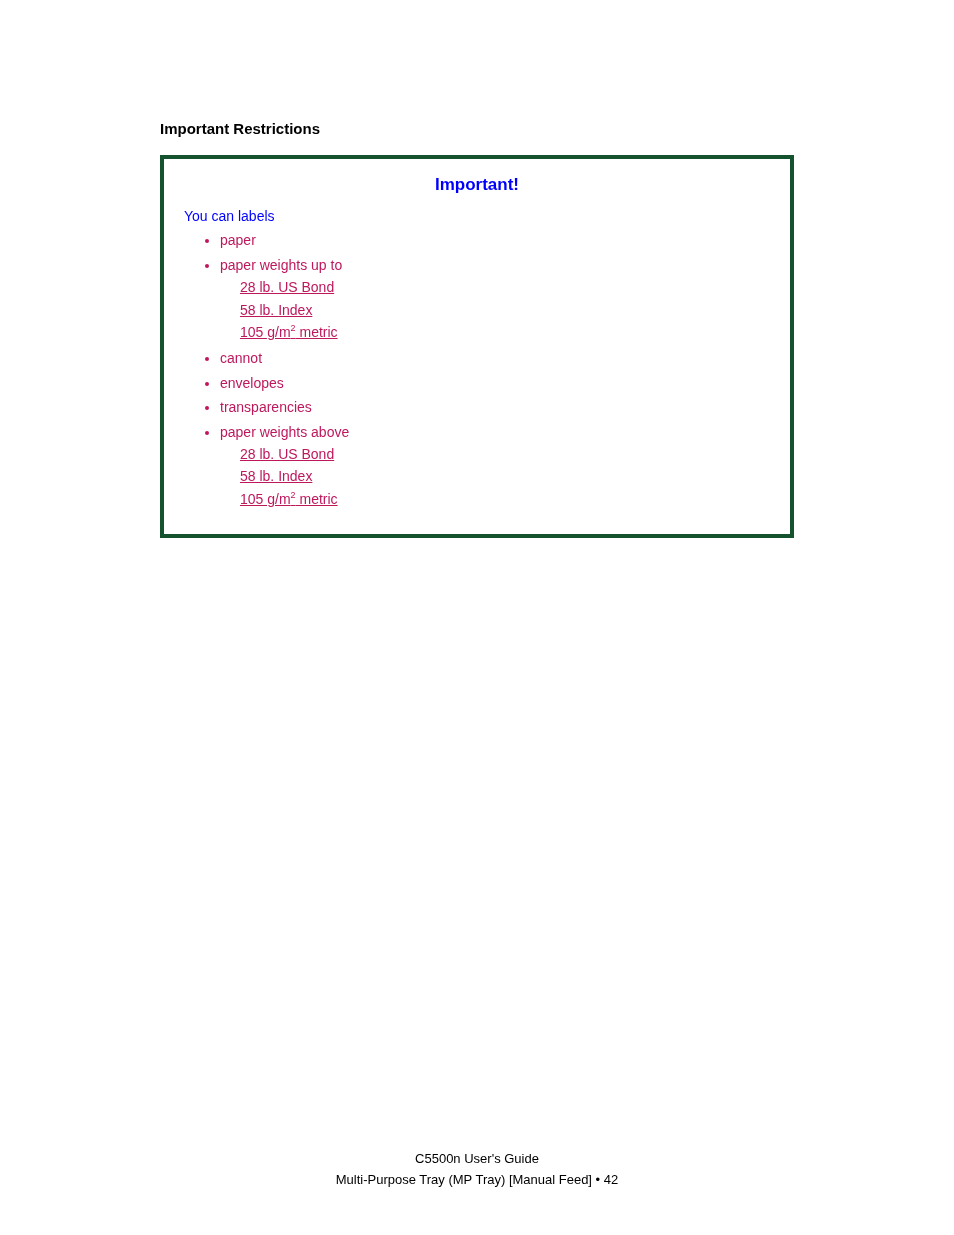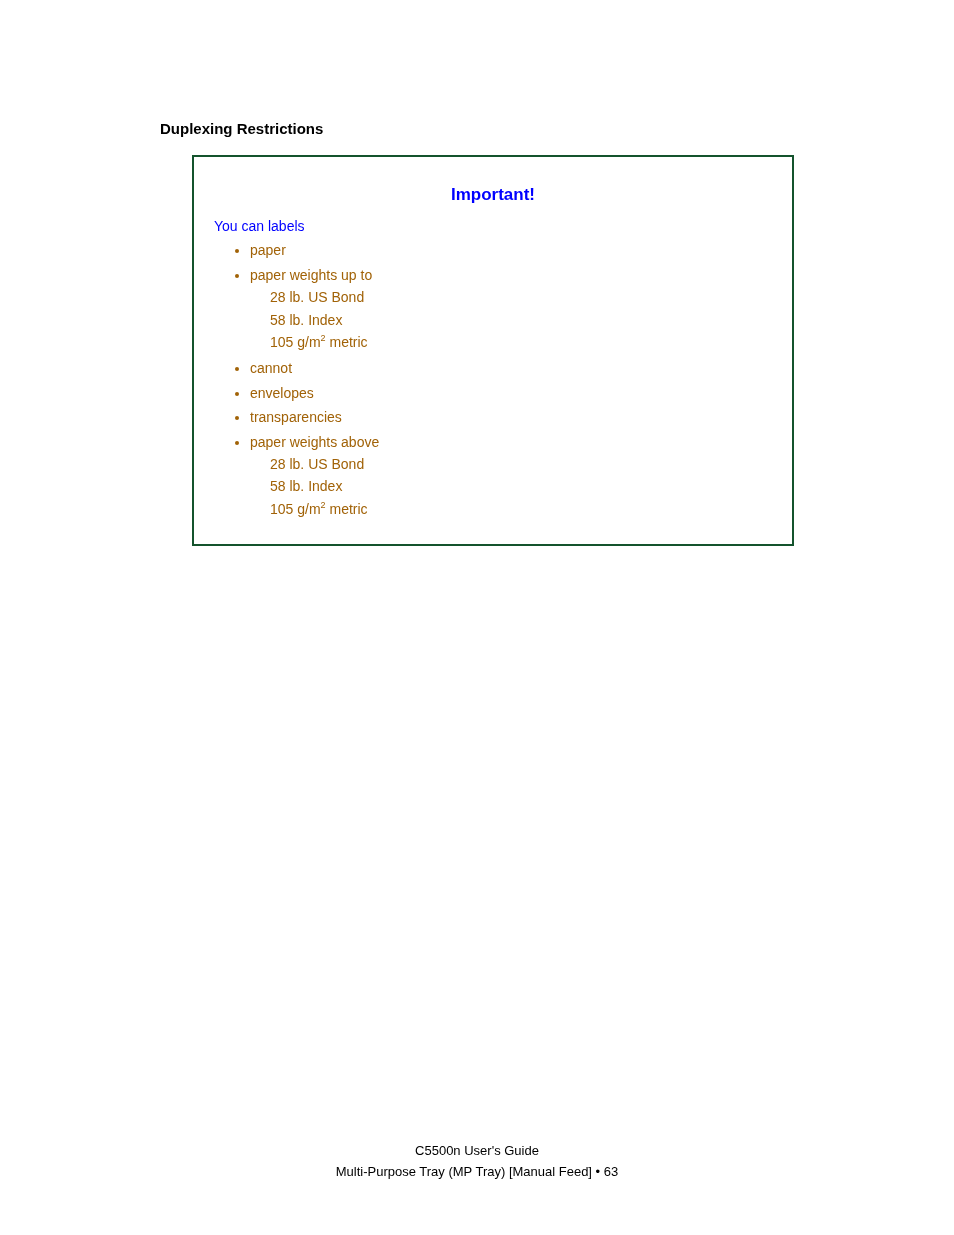--- a/index.html
+++ b/index.html
@@ -23,24 +23,23 @@
     }
 
     .section-title {
       font-size: 15px;
       font-weight: bold;
       color: #000000;
       margin-bottom: 18px;
     }
 
     .important-box {
-      border: 2px solid #14532d;
-      padding: 28px 20px 20px 20px;
+      border: 4px solid #14532d;
+      padding: 16px 20px 20px 20px;
       margin-bottom: 30px;
-      margin-left: 32px;
     }
 
     .important-heading {
       text-align: center;
       font-size: 17px;
       font-weight: bold;
       color: #0000ff;
       margin-bottom: 10px;
     }
 
@@ -50,59 +49,60 @@
       line-height: 1.6;
     }
 
     .box-text ul {
       list-style: disc;
       padding-left: 36px;
       margin: 2px 0 4px 0;
     }
 
     .box-text ul li {
-      color: #a16207;
+      color: #be185d;
       margin-bottom: 2px;
     }
 
     .sub-list {
       list-style: none !important;
       padding-left: 20px !important;
       margin: 0 !important;
+      text-decoration: underline;
     }
 
     .sub-list li {
       margin-bottom: 0 !important;
     }
 
     .cannot-text {
       font-style: italic;
     }
 
     .footer {
       position: absolute;
-      bottom: 52px;
+      bottom: 44px;
       left: 0;
       right: 0;
       text-align: center;
       color: #000000;
       font-size: 13px;
       line-height: 1.6;
     }
 
     sup {
       font-size: 9px;
     }
   </style>
 </head>
 <body>
 
 <div class="page-content">
 
-  <div class="section-title">Duplexing Restrictions</div>
+  <div class="section-title">Important Restrictions</div>
 
   <div class="important-box">
 
     <div class="important-heading">Important!</div>
 
     <div class="box-text">
 
       <div>You can labels</div>
 
       <ul>
@@ -132,14 +132,14 @@
         </li>
       </ul>
 
     </div>
   </div>
 
 </div>
 
 <div class="footer">
   <div>C5500n User's Guide</div>
-  <div>Multi-Purpose Tray (MP Tray) [Manual Feed]  •  63</div>
+  <div>Multi-Purpose Tray (MP Tray) [Manual Feed]  •  42</div>
 </div>
 
 </body></html>

